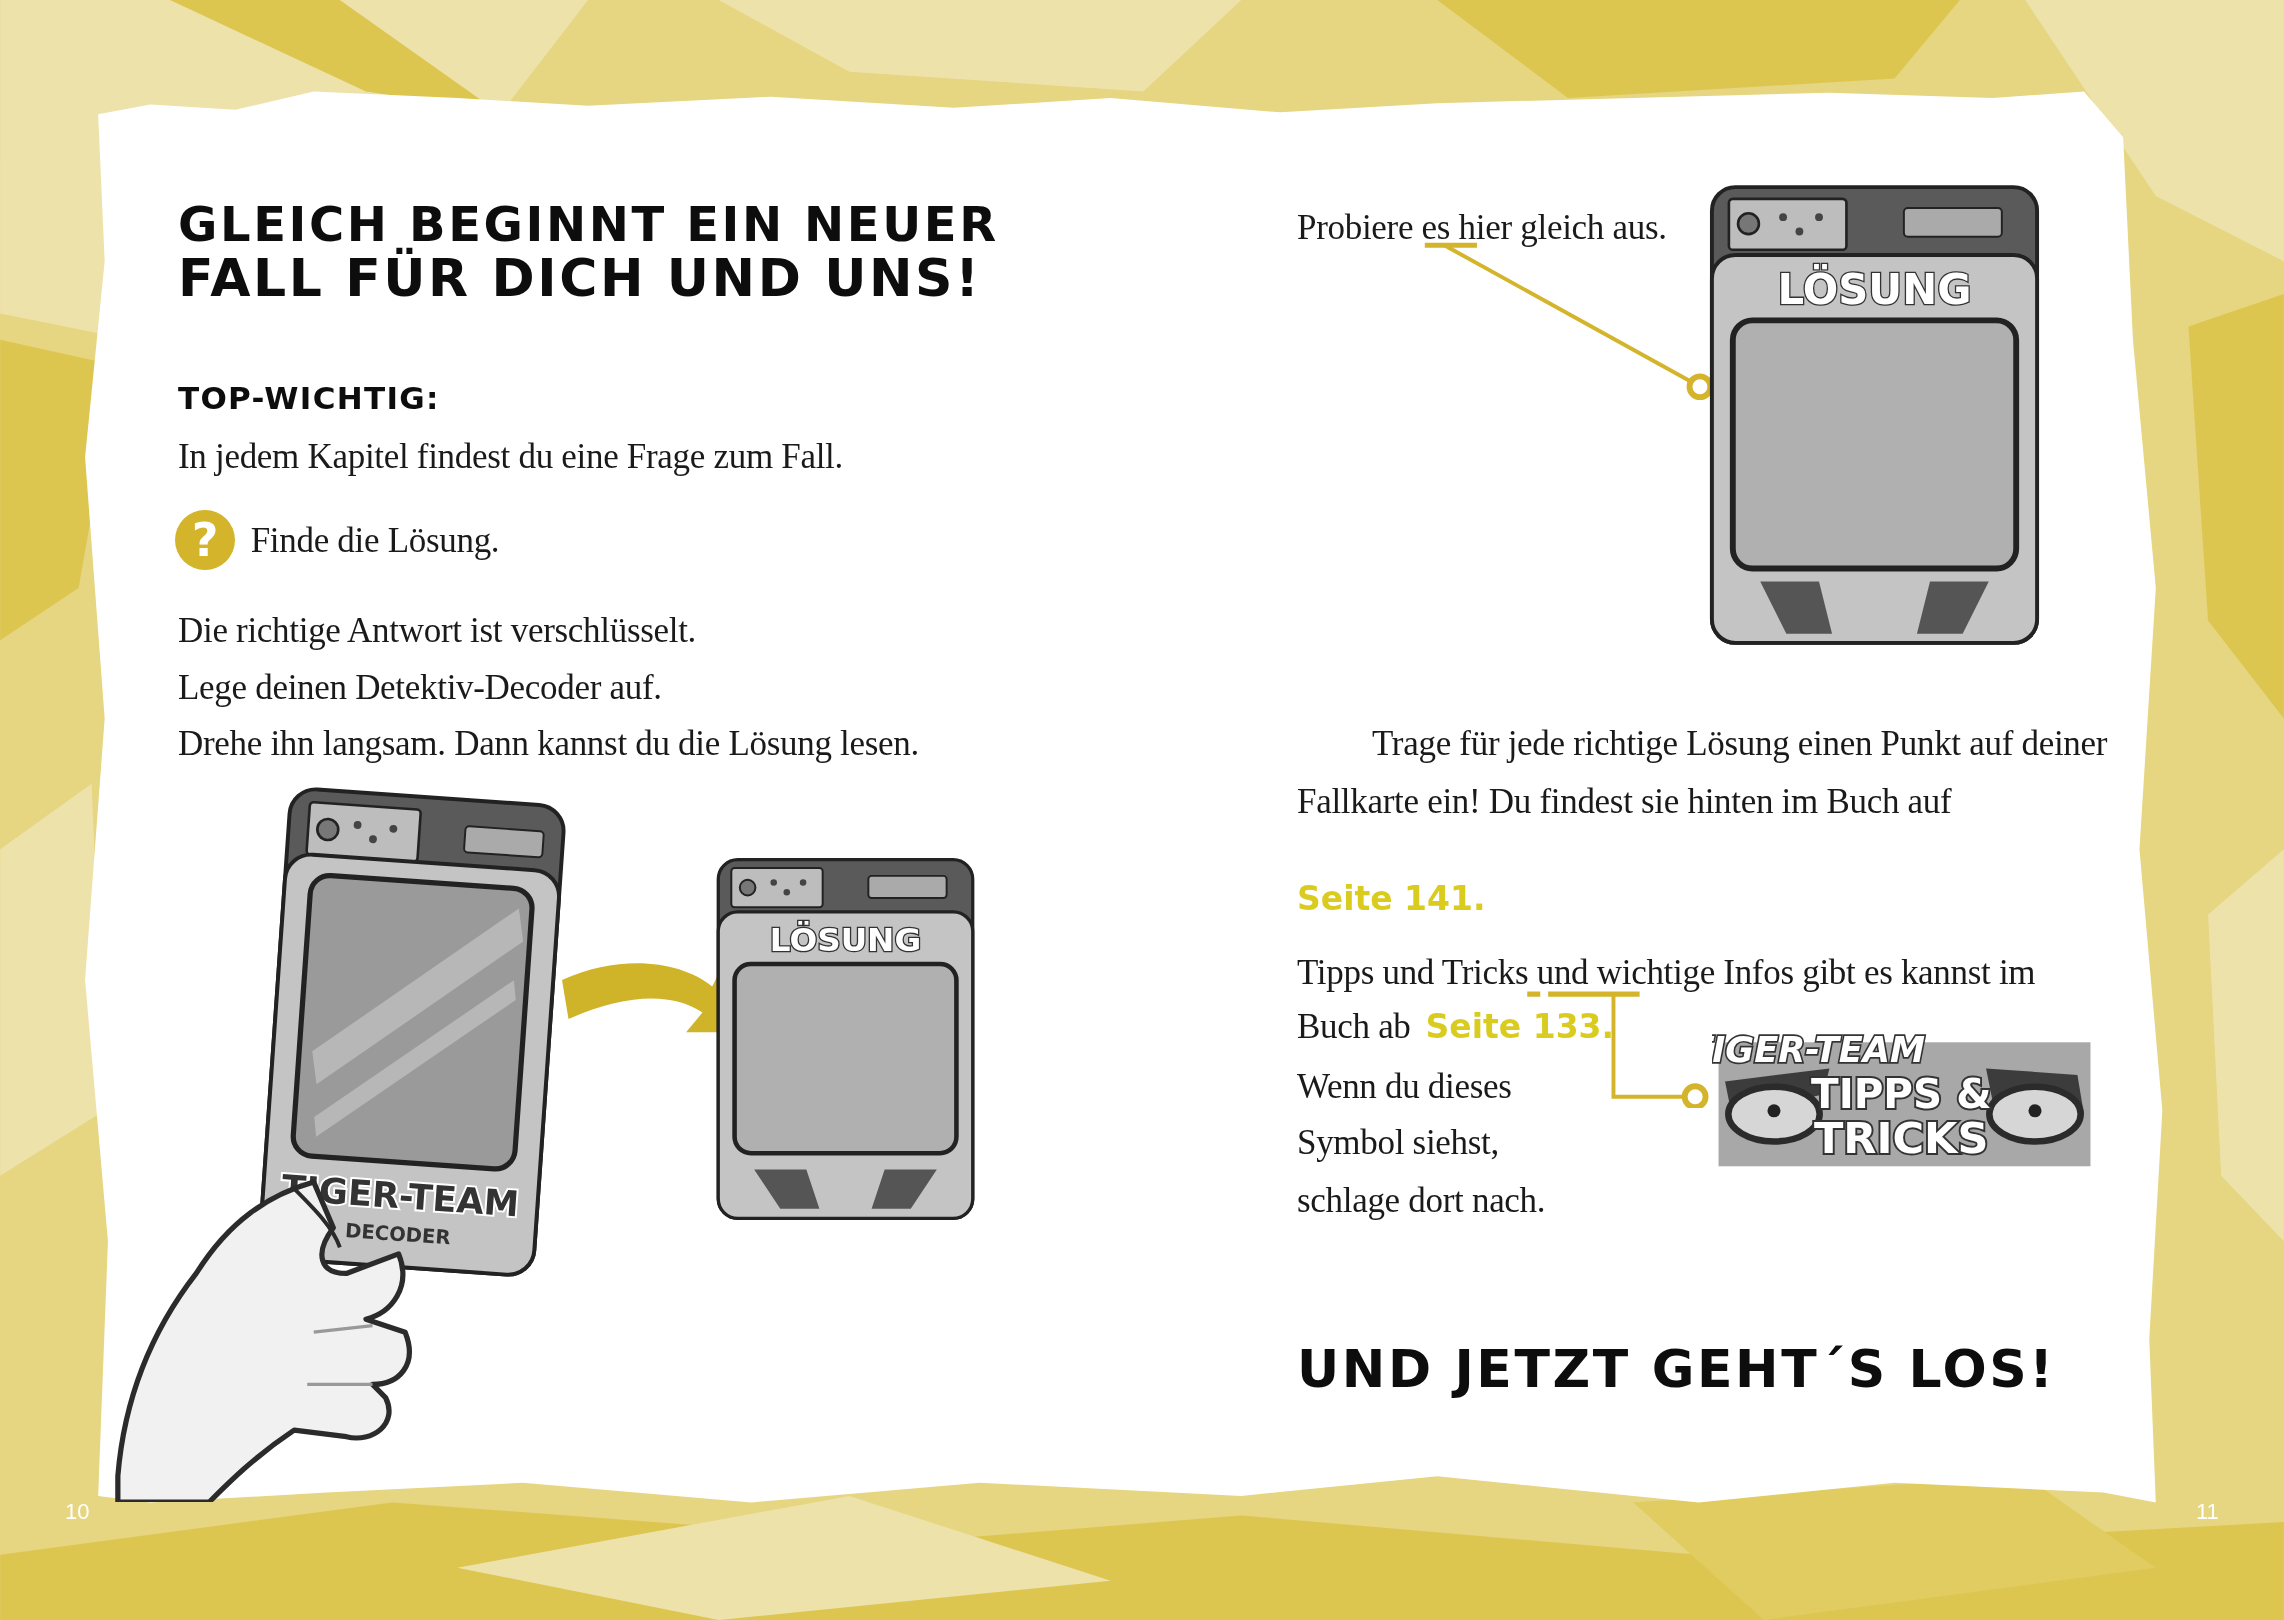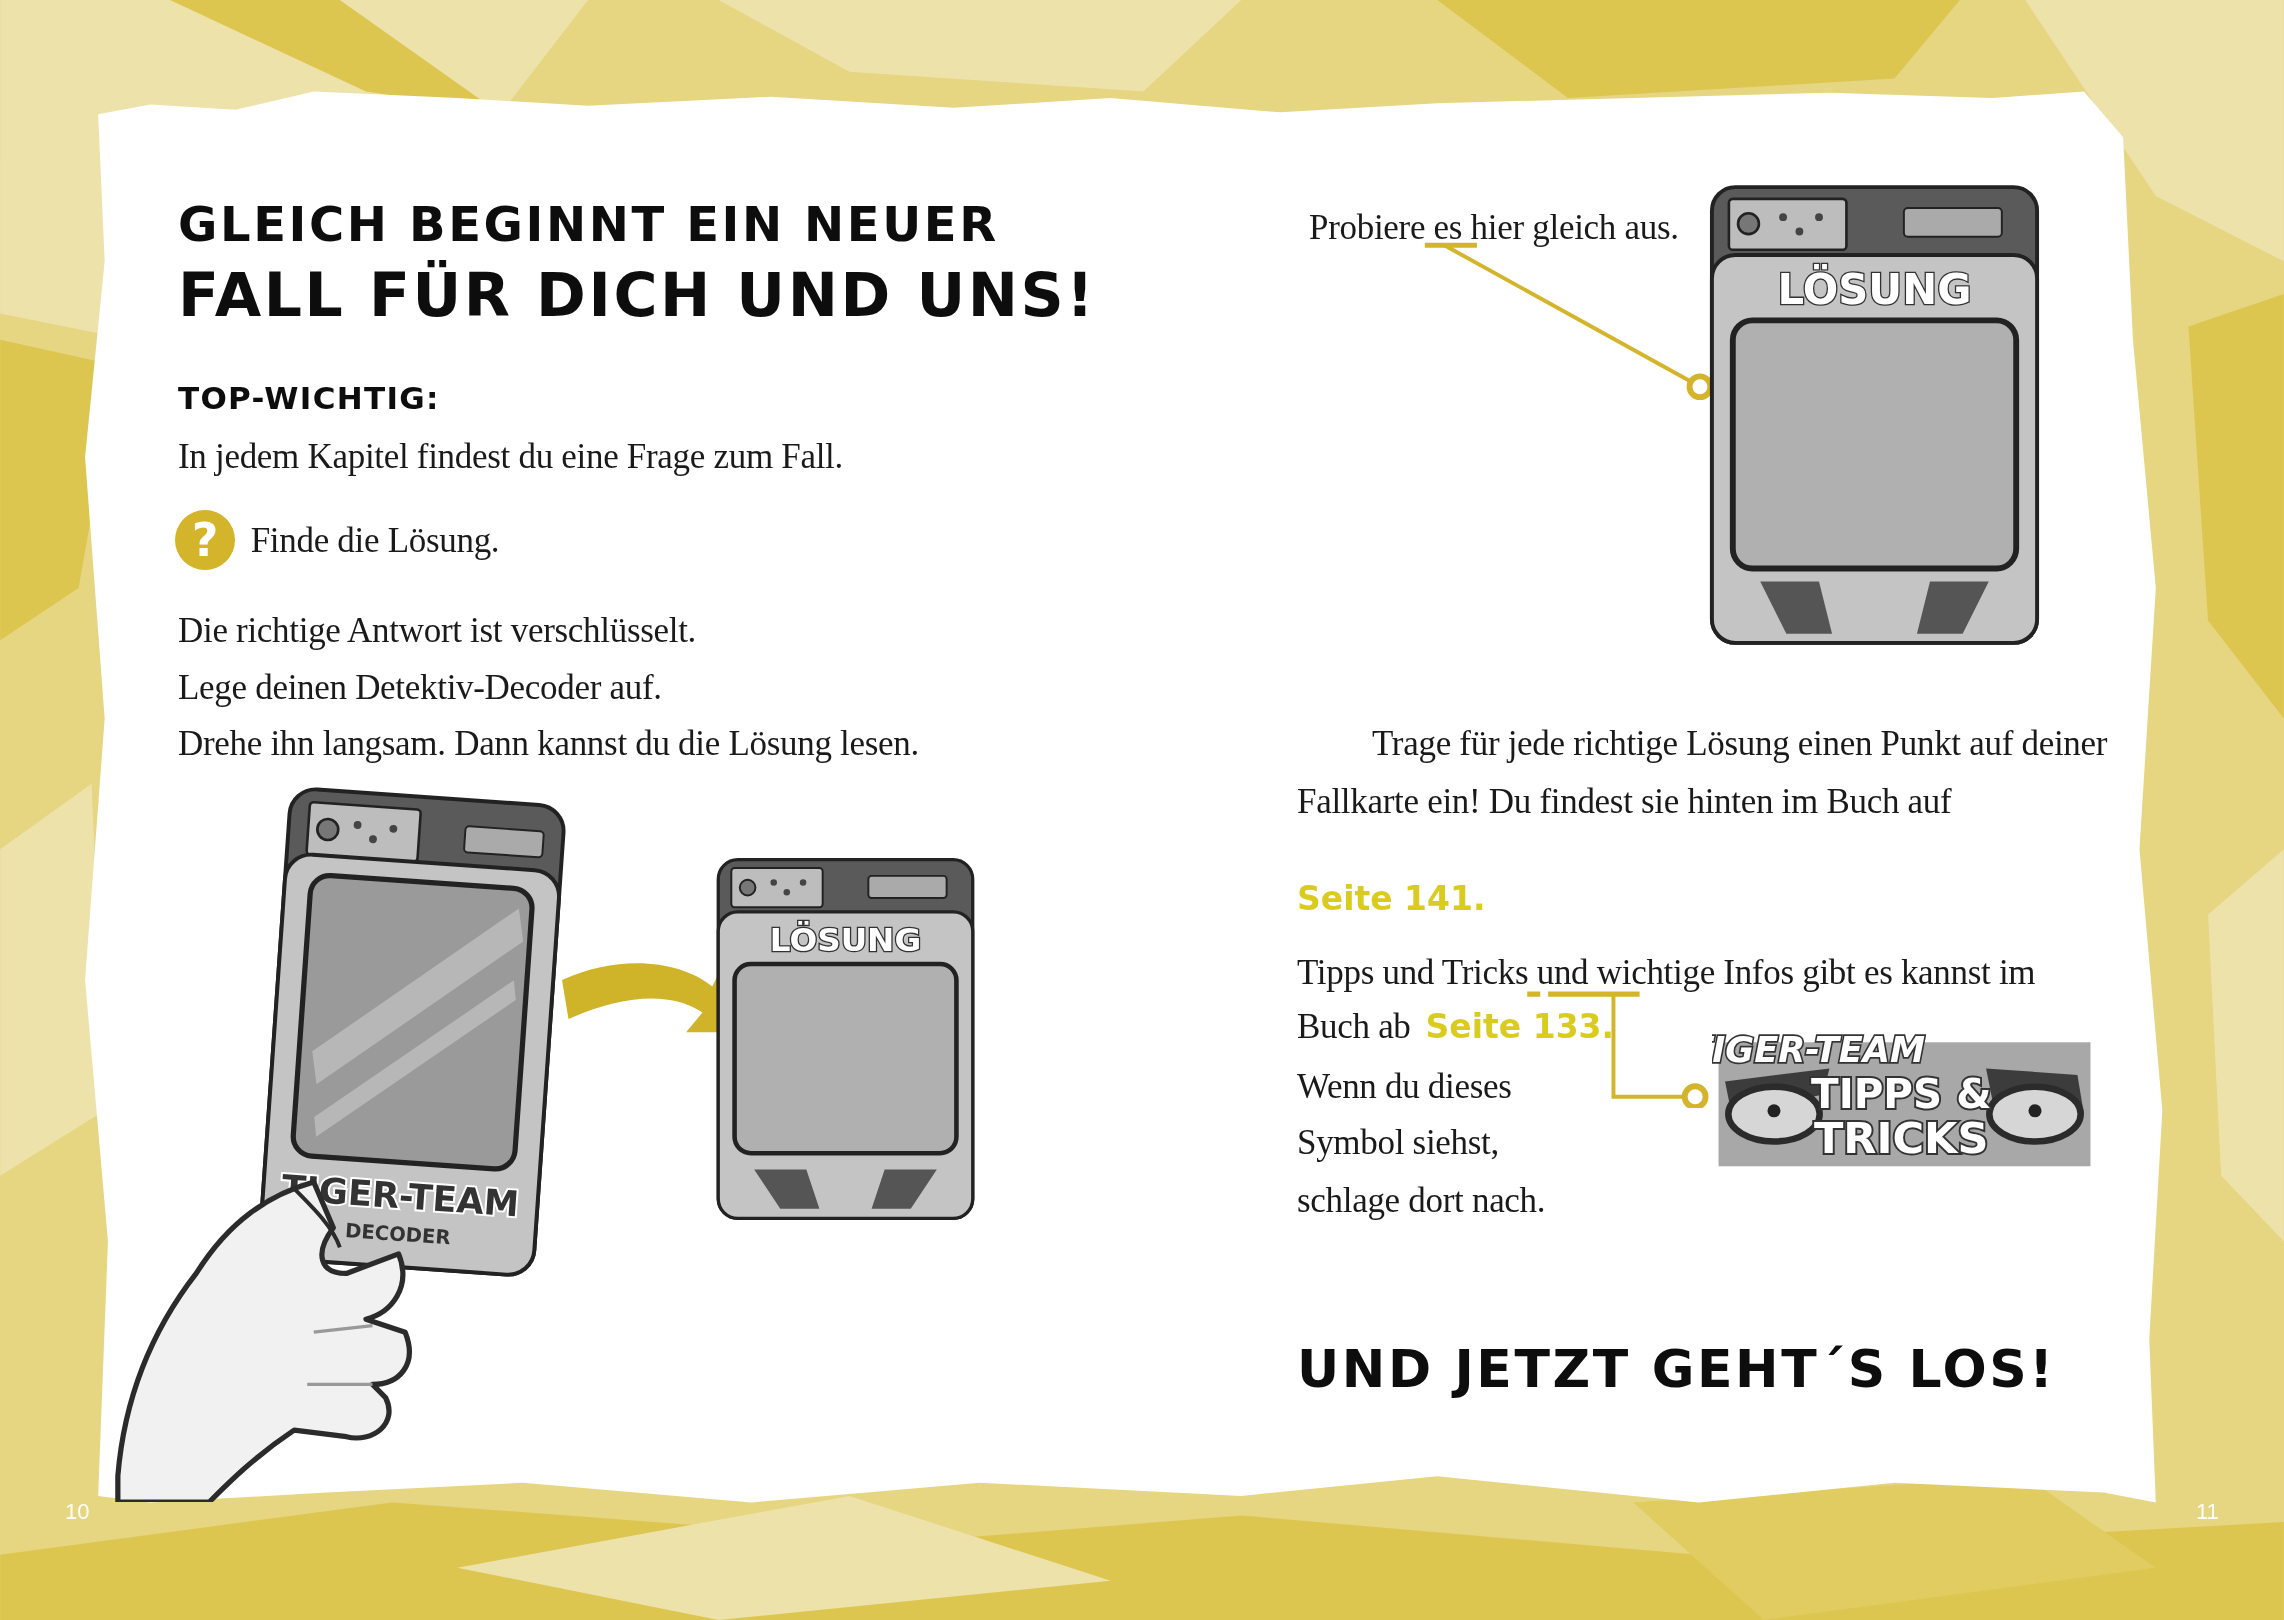--- a/index.html
+++ b/index.html
@@ -30,21 +30,21 @@
   <path d="M0 2380 L600 2300 L1400 2360 L1900 2320 L2600 2380 L3496 2330 L3496 2480 L0 2480 Z" fill="#dcc650"></path>
   <path d="M700 2400 L1300 2290 L1700 2420 L1100 2480 Z" fill="#eee2ab"></path>
   <path d="M2500 2300 L3100 2260 L3300 2400 L2700 2480 Z" fill="#e0cc60"></path>
 </svg>
 
 <svg class="page-white" style="left:0;top:0" width="2284" height="1620" viewBox="0 0 3496 2480">
   <path d="M150 175 L230 160 L360 168 L480 140 L700 150 L900 162 L1180 148 L1460 165 L1700 150 L1960 172 L2200 158 L2500 150 L2800 142 L3050 150 L3190 140 L3250 210 L3265 520 L3300 900 L3275 1300 L3310 1700 L3290 2050 L3300 2300 L3220 2285 L2900 2270 L2600 2300 L2200 2260 L1900 2290 L1500 2270 L1150 2300 L800 2270 L500 2285 L230 2300 L150 2290 L165 1900 L130 1500 L160 1100 L130 700 L160 400 Z" fill="#ffffff"></path>
 </svg>
 
 <div class="abs heading" style="left:178px;top:196px;font-size:48px;">GLEICH BEGINNT EIN NEUER</div>
-<div class="abs heading" style="left:178px;top:260px;font-size:60px;">FALL FÜR DICH UND UNS!</div>
+<div class="abs heading" style="left:178px;top:248px;font-size:52px;">FALL FÜR DICH UND UNS!</div>
 
 <div class="abs heading" style="left:178px;top:380px;font-size:31px;letter-spacing:1.3px;">TOP-WICHTIG:</div>
 <div class="abs body-text" style="left:178px;top:439px;">In jedem Kapitel findest du eine Frage zum Fall.</div>
 
 <div class="abs" style="left:175px;top:510px;display:flex;align-items:center;gap:15.7px;">
   <div style="width:60px;height:60px;border-radius:50%;background:#d4b42a;display:flex;align-items:center;justify-content:center;">
     <span style="font-family:'DejaVu Sans',sans-serif;font-weight:bold;color:#fff;font-size:46px;line-height:1;">?</span>
   </div>
   <span class="body-text">Finde die Lösung.</span>
 </div>
@@ -90,21 +90,21 @@
     <circle cx="135" cy="40" r="5" fill="#444"></circle>
   <rect x="235" y="30" width="120" height="34" rx="5" fill="#aaa" stroke="#222" stroke-width="3"></rect>
   <rect x="5" y="85" width="390" height="470" rx="30" fill="#c4c4c4" stroke="#222" stroke-width="5"></rect>
   <text class="card-label" x="200" y="145" text-anchor="middle" font-size="50">LÖSUNG</text>
   <rect x="30" y="165" width="340" height="290" rx="25" fill="#b0b0b0" stroke="#222" stroke-width="7"></rect>
   <path d="M60 480 L100 540 L160 540 L140 480 Z M340 480 L300 540 L240 540 L260 480 Z" fill="#555"></path>
 </svg>
 
 <div class="abs page-num" style="left:65px;top:1499px;">10</div>
 
-<div class="abs body-text" style="left:1297px;top:210px;margin-left:12px;">Probiere es hier gleich aus.</div>
+<div class="abs body-text" style="left:1297px;top:210px;">Probiere es hier gleich aus.</div>
 <svg class="abs" style="left:1418px;top:242px;" width="307" height="163" viewBox="0 0 470 250">
   <line x1="10" y1="5" x2="90" y2="5" stroke="#d4b42a" stroke-width="8"></line>
   <line x1="40" y1="5" x2="420" y2="215" stroke="#d4b42a" stroke-width="6"></line>
   <circle cx="432" cy="222" r="16" fill="#fff" stroke="#d4b42a" stroke-width="9"></circle>
 </svg>
 
 <svg class="abs" style="left:1708px;top:183px;" width="333" height="464" viewBox="0 0 510 710">
   <rect x="6" y="6" width="498" height="698" rx="36" fill="#5a5a5a" stroke="#222" stroke-width="6"></rect>
   <rect x="32" y="24" width="180" height="78" rx="6" fill="#bdbdbd" stroke="#222" stroke-width="4"></rect>
   <circle cx="62" cy="62" r="16" fill="#777" stroke="#222" stroke-width="4"></circle>

